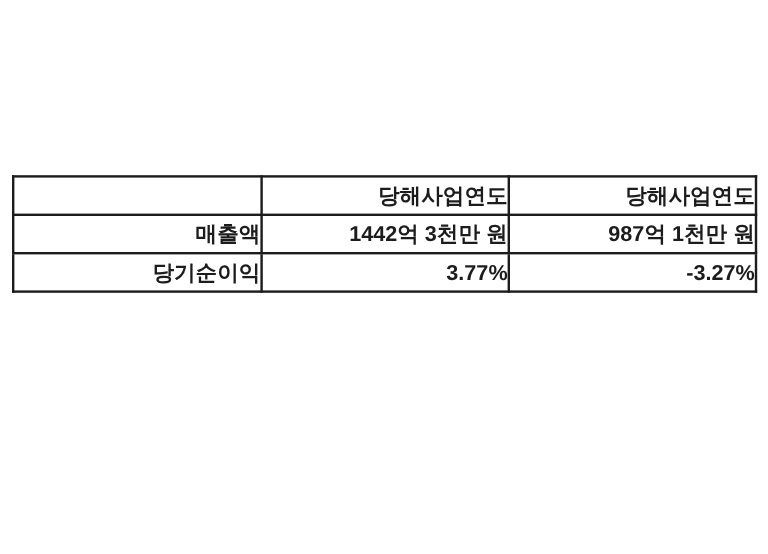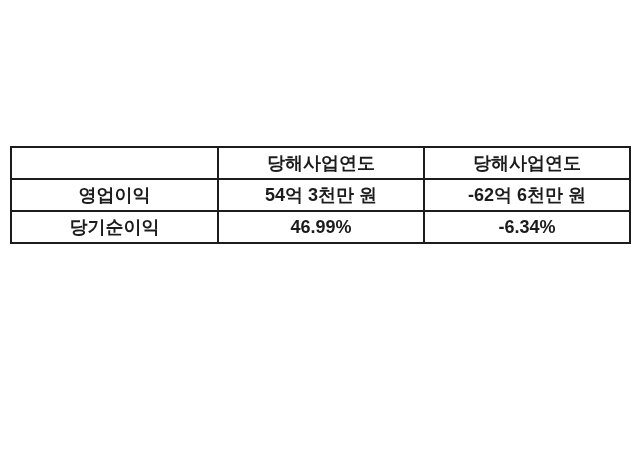--- a/index.html
+++ b/index.html
@@ -20,21 +20,21 @@
     top: 146px;
     width: 619px;
     border-collapse: collapse;
     table-layout: fixed;
     background: #ffffff;
   }
   .fin-table td, .fin-table th {
     border: 2px solid #1c1c1c;
     height: 30px;
     padding: 0;
-    text-align: center;
+    text-align: right;
     vertical-align: middle;
     font-size: 18px;
     font-weight: 700;
     color: #1c1c1c;
     letter-spacing: 0px;
     white-space: nowrap;
     overflow: hidden;
   }
   .col-label   { width: 207px; }
   .col-current { width: 206px; }
@@ -49,23 +49,23 @@
     <col class="col-current">
     <col class="col-prev">
   </colgroup>
   <tbody>
     <tr>
       <th></th>
       <th>당해사업연도</th>
       <th>당해사업연도</th>
     </tr>
     <tr>
-      <td>영업이익</td>
-      <td>54억 3천만 원</td>
-      <td>-62억 6천만 원</td>
+      <td>매출액</td>
+      <td>1442억 3천만 원</td>
+      <td>987억 1천만 원</td>
     </tr>
     <tr>
       <td>당기순이익</td>
-      <td>46.99%</td>
-      <td>-6.34%</td>
+      <td>3.77%</td>
+      <td>-3.27%</td>
     </tr>
   </tbody>
 </table>
 
 </body></html>

